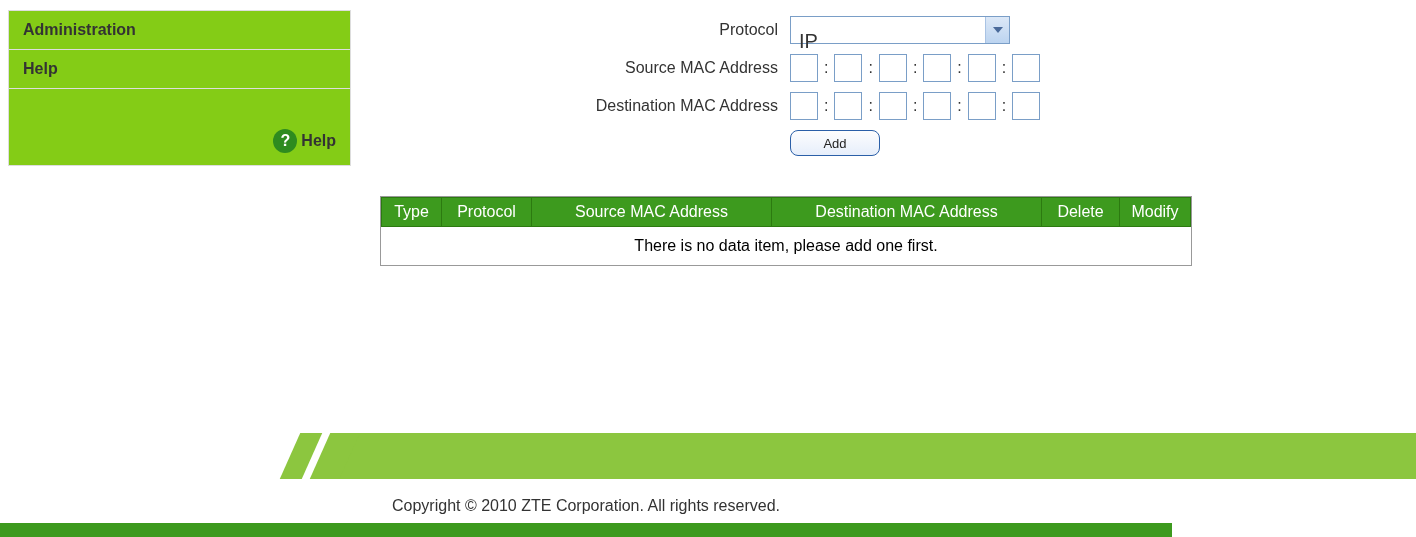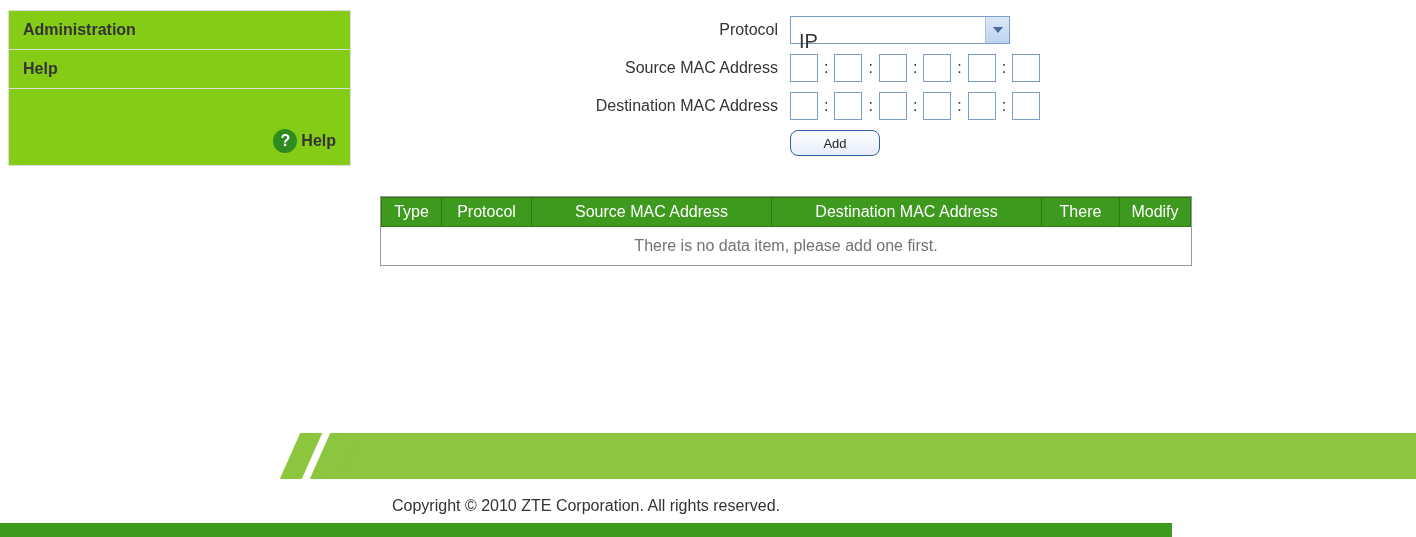--- a/index.html
+++ b/index.html
@@ -146,21 +146,21 @@
     .th-type { width: 60px; }
     .th-protocol { width: 90px; }
     .th-srcmac { width: 240px; }
     .th-dstmac { width: 270px; }
     .th-modify { width: 78px; }
     .th-delete { width: 70px; }
     .table-empty {
       padding: 10px;
       text-align: center;
       font-size: 16px;
-      color: #737373;
+      color: #000000;
       background: #fff;
     }
     .footer {
       position: absolute;
       bottom: 0;
       left: 0;
       width: 1172px;
     }
     .footer-bar {
       position: relative;
@@ -263,21 +263,21 @@
       <button class="btn-add">Add</button>
     </div>
   </div>
 
   <div class="table-wrap">
     <div class="table-header">
       <div class="th th-type">Type</div>
       <div class="th th-protocol">Protocol</div>
       <div class="th th-srcmac">Source MAC Address</div>
       <div class="th th-dstmac">Destination MAC Address</div>
-      <div class="th th-modify">There</div>
+      <div class="th th-modify">Delete</div>
       <div class="th th-delete">Modify</div>
     </div>
     <div class="table-empty">There is no data item, please add one first.</div>
   </div>
 </div>
 
 <div class="footer">
   <div class="footer-bar">
     <div class="footer-stripe s1"></div>
     <div class="footer-slash"></div>

